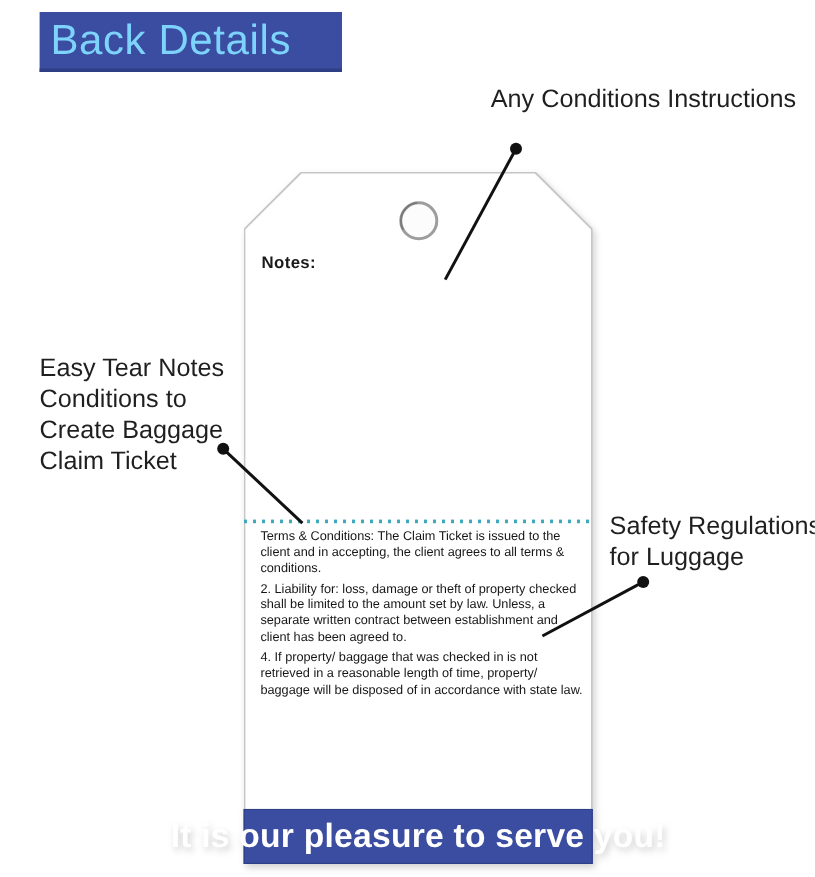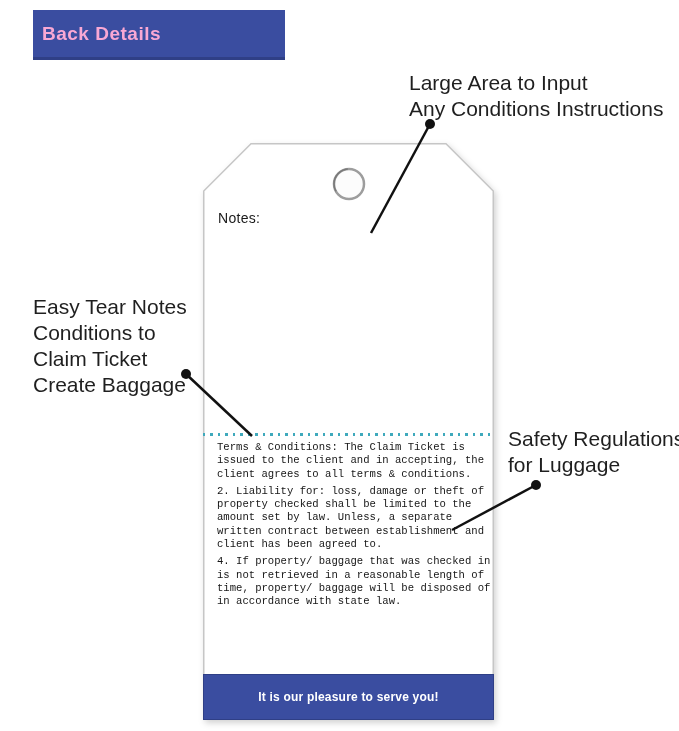--- a/index.html
+++ b/index.html
@@ -17,23 +17,23 @@
     position: absolute;
     left: 33px; top: 10px;
     width: 252px; height: 50px;
     background: #3a4da0;
     border-bottom: 3px solid #2f3f86;
     box-sizing: border-box;
     display: flex; align-items: center;
     padding-left: 9px;
   }
   .header-banner .title {
-    color: #f9a8d4;
-    font-size: 19px;
-    font-weight: bold;
+    color: #7dd3fc;
+    font-size: 35px;
+    font-weight: normal;
     letter-spacing: 0.5px;
   }
 
   
   .callout-text {
     position: absolute;
     color: #1f1f1f;
     font-size: 21px;
     line-height: 26px;
     white-space: nowrap;
@@ -48,21 +48,21 @@
     left: 203px; top: 143px;
     width: 291px; height: 577px;
     filter: drop-shadow(2px 3px 3px rgba(0,0,0,0.18));
   }
   .tag-outline-svg { position: absolute; left: 0; top: 0; }
 
   .notes-label {
     position: absolute;
     left: 15px; top: 67px;
     font-size: 14px;
-    font-weight: normal;
+    font-weight: bold;
     color: #1a1a1a;
     letter-spacing: 0.3px;
   }
 
   .perforation-line {
     position: absolute;
     left: 0; top: 290px;
     width: 291px; height: 3px;
     background: repeating-linear-gradient(to right,
       #3fa9bc 0px, #3fa9bc 2.5px,
@@ -70,34 +70,34 @@
   }
 
   .terms {
     position: absolute;
     left: 14px; top: 298px;
     width: 274px;
     font-size: 10.6px;
     line-height: 13.3px;
     color: #161616;
   }
-  .terms p { margin: 0 0 4px 0; font-family: Liberation Mono, monospace; }
+  .terms p { margin: 0 0 4px 0; }
 
   .tag-footer {
     position: absolute;
     left: 0; top: 531px;
     width: 291px; height: 46px;
     background: #3a4da0;
     border: 1px solid #2f3f86;
     box-sizing: border-box;
     display: flex; align-items: center; justify-content: center;
   }
   .tag-footer .footer-text {
     color: #ffffff;
-    font-size: 12px;
+    font-size: 28px;
     font-weight: bold;
     letter-spacing: 0.2px;
     white-space: nowrap;
   }
 
   
   .overlay-svg {
     position: absolute;
     left: 0; top: 0;
     pointer-events: none;
@@ -105,29 +105,28 @@
   }
 </style>
 </head>
 <body>
 
 <div class="header-banner">
   <span class="title">Back Details</span>
 </div>
 
 <div class="callout-text callout-notes">
-  <div>Large Area to Input</div>
   <div>Any Conditions Instructions</div>
 </div>
 
 <div class="callout-text callout-perf">
   <div>Easy Tear Notes</div>
   <div>Conditions to</div>
+  <div>Create Baggage</div>
   <div>Claim Ticket</div>
-  <div>Create Baggage</div>
 </div>
 
 <div class="callout-text callout-safety">
   <div>Safety Regulations</div>
   <div>for Luggage</div>
 </div>
 
 <div class="tag">
   <svg class="tag-outline-svg" width="291" height="577" viewBox="0 0 291 577">
     <polygon points="48,0.75 243,0.75 290.25,48 290.25,576.25 0.75,576.25 0.75,48" fill="#ffffff" stroke="#c6c6c6" stroke-width="1.5"></polygon>

